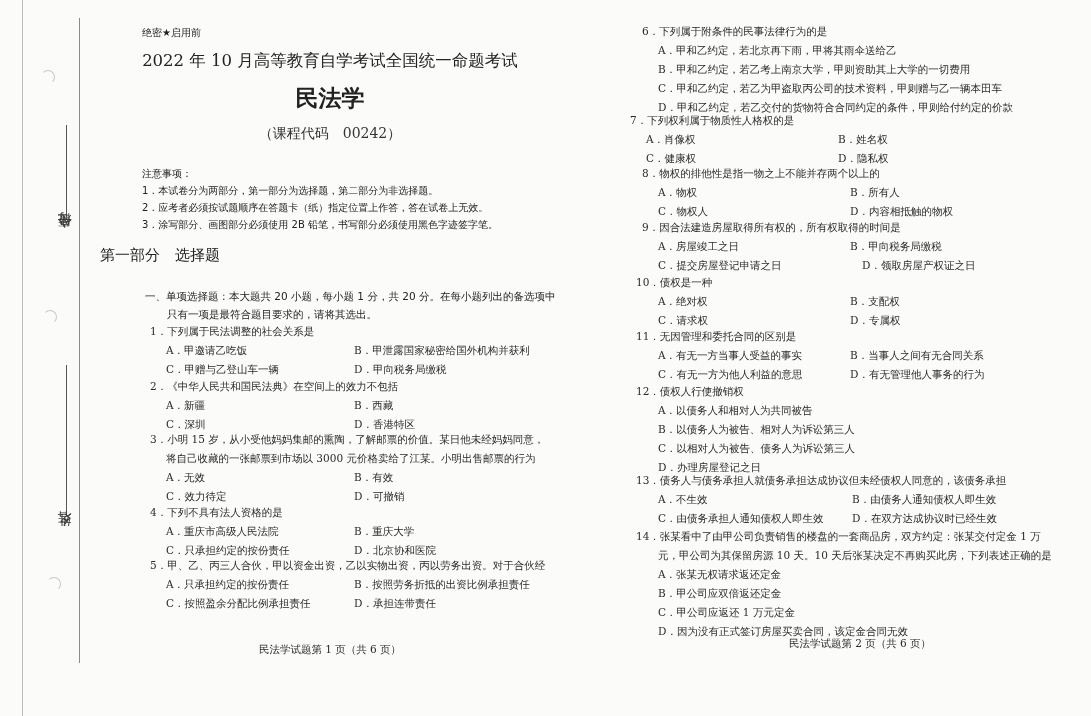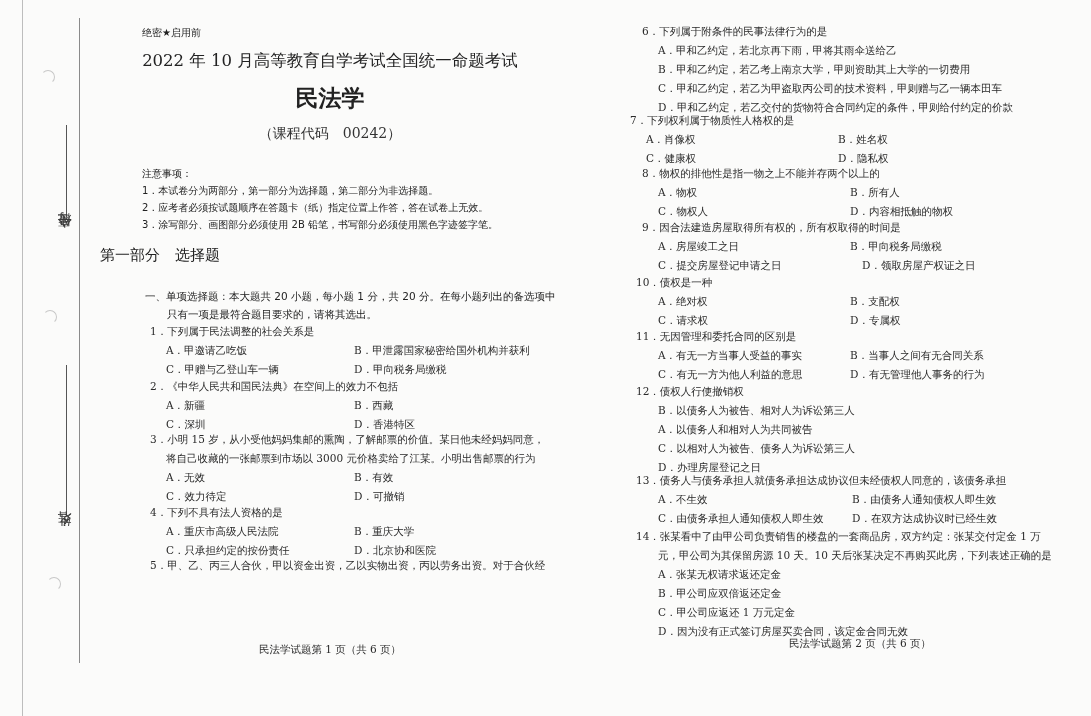--- a/index.html
+++ b/index.html
@@ -110,20 +110,26 @@
     <div class="opts" style="height:38px;">
       <span class="opt" style="left:16px; top:0;">A．重庆市高级人民法院</span>
       <span class="opt" style="left:204px; top:0;">B．重庆大学</span>
       <span class="opt" style="left:16px; top:19px;">C．只承担约定的按份责任</span>
       <span class="opt" style="left:204px; top:19px;">D．北京协和医院</span>
     </div>
   </div>
 
   <div class="q" style="left:50px; top:556px; width:420px;">
     <div>5．甲、乙、丙三人合伙，甲以资金出资，乙以实物出资，丙以劳务出资。对于合伙经</div>
+    <div class="opts" style="height:38px;">
+      <span class="opt" style="left:16px; top:0;">A．只承担约定的按份责任</span>
+      <span class="opt" style="left:204px; top:0;">B．按照劳务折抵的出资比例承担责任</span>
+      <span class="opt" style="left:16px; top:19px;">C．按照盈余分配比例承担责任</span>
+      <span class="opt" style="left:204px; top:19px;">D．承担连带责任</span>
+    </div>
   </div>
 
   <div class="footer" style="left:0; top:643px;">民法学试题第 1 页（共 6 页）</div>
 </div>
 
 <div class="page right-page">
 
   <div class="q" style="left:12px; top:22px;">
     <div>6．下列属于附条件的民事法律行为的是</div>
     <div style="padding-left:16px;">A．甲和乙约定，若北京再下雨，甲将其雨伞送给乙</div>
@@ -177,22 +183,22 @@
     <div class="opts" style="height:38px;">
       <span class="opt" style="left:22px; top:0;">A．有无一方当事人受益的事实</span>
       <span class="opt" style="left:214px; top:0;">B．当事人之间有无合同关系</span>
       <span class="opt" style="left:22px; top:19px;">C．有无一方为他人利益的意思</span>
       <span class="opt" style="left:214px; top:19px;">D．有无管理他人事务的行为</span>
     </div>
   </div>
 
   <div class="q" style="left:6px; top:382px;">
     <div>12．债权人行使撤销权</div>
+    <div style="padding-left:22px;">A．以债务人和相对人为共同被告</div>
     <div style="padding-left:22px;">B．以债务人为被告、相对人为诉讼第三人</div>
-    <div style="padding-left:22px;">A．以债务人和相对人为共同被告</div>
     <div style="padding-left:22px;">C．以相对人为被告、债务人为诉讼第三人</div>
     <div style="padding-left:22px;">D．办理房屋登记之日</div>
   </div>
 
   <div class="q" style="left:6px; top:471px; width:430px;">
     <div>13．债务人与债务承担人就债务承担达成协议但未经债权人同意的，该债务承担</div>
     <div class="opts" style="height:38px;">
       <span class="opt" style="left:22px; top:0;">A．不生效</span>
       <span class="opt" style="left:216px; top:0;">B．由债务人通知债权人即生效</span>
       <span class="opt" style="left:22px; top:19px;">C．由债务承担人通知债权人即生效</span>

